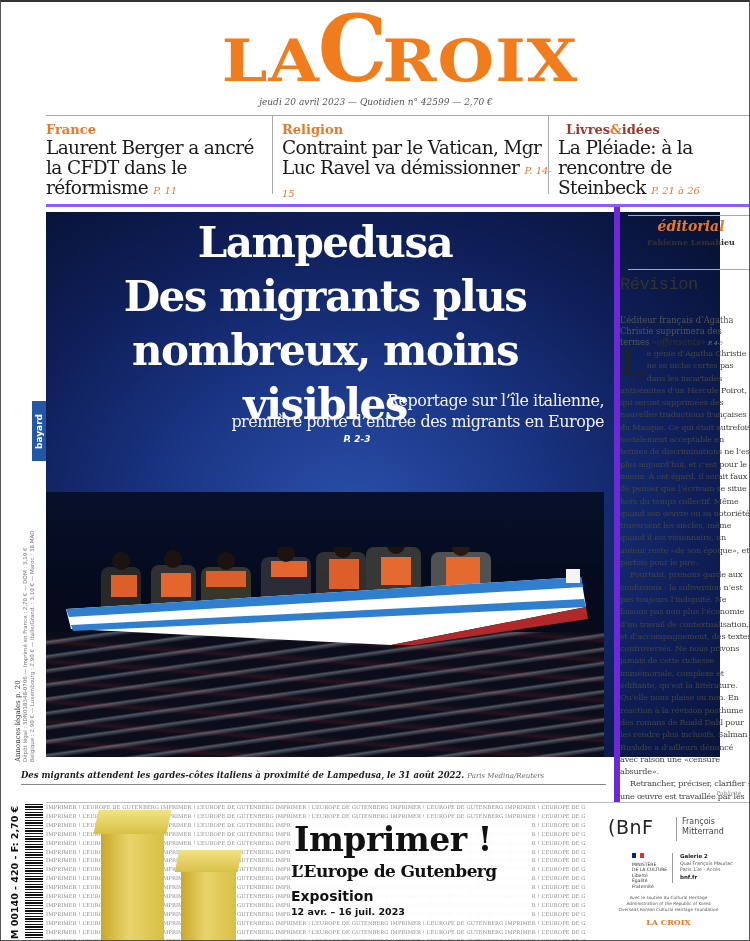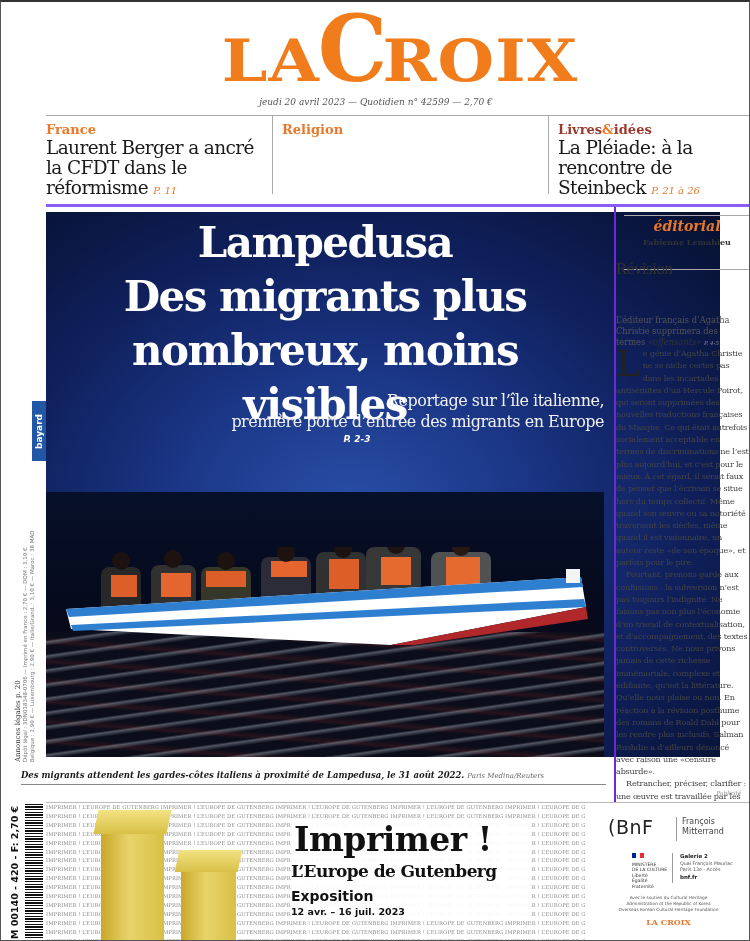--- a/index.html
+++ b/index.html
@@ -11,21 +11,21 @@
   .logo { position: absolute; left: 178px; top: 4px; width: 436px; height: 86px; font-family: "DejaVu Serif", serif; font-weight: bold; color: #f07c1b; white-space: nowrap; display: flex; align-items: flex-end; justify-content: center; letter-spacing: 1px; }
   .logo .sm { font-size: 58px; line-height: 62px; transform: scaleX(1.12); display: inline-block; }
   .logo .big { font-size: 92px; line-height: 86px; transform: scaleX(0.95); display: inline-block; margin: 0 2px; }
   .dateline { position: absolute; left: 0; top: 95px; width: 750px; text-align: center; font-size: 9px; font-style: italic; color: #555; font-family: "DejaVu Serif", serif; }
 
   
   .teasers { position: absolute; left: 45px; top: 113px; width: 705px; height: 92px; border-top: 1px solid #aaa; border-bottom: 3px solid #8b5cf6; }
   .teaser { position: absolute; top: 6px; height: 82px; }
   .teaser .kicker { font-size: 13px; font-weight: bold; color: #e8782a; line-height: 16px; }
   .teaser .kicker .amp { color: #e8782a; }
-  .teaser .kicker.livres { color: #9a3a2e; }
+  .teaser .kicker.livres { color: #9a3a2e; margin-left: 8px; }
   .teaser .head { font-size: 18.5px; line-height: 20px; color: #1a1a1a; font-family: "DejaVu Serif", serif; letter-spacing: -0.6px; }
   .teaser .pg { font-size: 10px; font-style: italic; color: #e8782a; letter-spacing: 0; }
   .teaser.t1 { left: 0; width: 218px; }
   .teaser.t2 { left: 236px; width: 270px; }
   .teaser.t3 { left: 512px; width: 193px; }
   .vsep { position: absolute; top: 0px; width: 1px; height: 78px; background: #aaa; }
 
   
   .hero { position: absolute; left: 45px; top: 210px; width: 674px; height: 545px; overflow: hidden;
     background: radial-gradient(ellipse at 45% 55%, #2a4fa8 0%, #1a3584 35%, #0f1f5a 65%, #06102e 100%); }
@@ -41,26 +41,26 @@
   .boat { position: absolute; left: 15px; top: 55px; width: 535px; height: 98px; }
   .caption { position: absolute; left: 20px; top: 768px; width: 585px; font-size: 8.5px; font-style: italic; font-weight: bold; color: #1a1a1a; border-bottom: 1px solid #888; padding-bottom: 4px; white-space: nowrap; }
   .caption .credit { font-weight: normal; color: #666; font-size: 7px; }
 
   
   .bayard { position: absolute; left: 31px; top: 399px; width: 14px; height: 60px; background: #2257a5; color: #fff; font-family: "DejaVu Sans", sans-serif; font-size: 9px; font-weight: bold; writing-mode: vertical-rl; transform: rotate(180deg); text-align: center; line-height: 14px; }
   .legal { position: absolute; left: 14px; top: 520px; width: 30px; height: 240px; writing-mode: vertical-rl; transform: rotate(180deg); font-size: 5.5px; color: #777; line-height: 7px; font-family: "DejaVu Sans", sans-serif; }
   .legal .lt { font-size: 7px; color: #333; font-family: "DejaVu Serif", serif; }
 
   
-  .edcol { position: absolute; left: 613px; top: 205px; width: 137px; height: 600px; border-left: 2px solid #6d28d9; padding-left: 0; }
+  .edcol { position: absolute; left: 613px; top: 205px; width: 137px; height: 600px; border-left: 6px solid #6d28d9; padding-left: 0; }
   .ed-top { position: absolute; left: 8px; top: 8px; width: 126px; text-align: center; border-top: 1px solid #aaa; }
   .ed-kicker { font-size: 14px; font-style: italic; font-weight: bold; color: #e8782a; margin-top: 2px; }
   .ed-author { font-size: 8px; font-weight: bold; color: #333; margin-top: 3px; }
   .ed-rule { position: absolute; left: 8px; top: 62px; width: 126px; height: 1px; background: #aaa; }
-  .ed-title { position: absolute; left: 0px; top: 52px; font-size: 17px; color: #333; font-family: Liberation Serif, serif; letter-spacing: -0.5px; }
+  .ed-title { position: absolute; left: 0px; top: 68px; font-size: 17px; color: #333; font-family: Liberation Mono, monospace; letter-spacing: -0.5px; }
   .ed-lead { position: absolute; left: 0px; top: 108px; width: 132px; font-size: 8.3px; line-height: 11px; color: #555; }
   .ed-lead .em { font-style: italic; color: #333; }
   .ed-lead .pg { font-size: 5.5px; color: #888; font-style: italic; }
   .ed-body { position: absolute; left: 0px; top: 140px; width: 133px; font-size: 8.1px; line-height: 12.3px; color: #444; text-align: left; letter-spacing: -0.2px; }
   .ed-body p { text-indent: 10px; }
   .ed-body p.first { text-indent: 0; }
   .dropcap { float: left; font-size: 36px; line-height: 30px; margin: 2px 3px 0 0; color: #222; font-family: "DejaVu Serif", serif; }
   .pub { position: absolute; right: 8px; top: 788px; font-size: 5.5px; font-style: italic; color: #888; }
 
   
@@ -106,20 +106,21 @@
 </header>
 
 <section class="teasers">
   <div class="teaser t1">
     <div class="kicker">France</div>
     <div class="head"><span>Laurent Berger a ancré la CFDT dans le réformisme</span> <span class="pg">P. 11</span></div>
   </div>
   <div class="vsep" style="left:226px;"></div>
   <div class="teaser t2">
     <div class="kicker">Religion</div>
+    <div class="head"><span>Contraint par le Vatican, Mgr Luc Ravel va démissionner</span> <span class="pg">P. 14-15</span></div>
   </div>
   <div class="vsep" style="left:502px;"></div>
   <div class="teaser t3">
     <div class="kicker livres"><span>Livres</span><span class="amp">&amp;</span><span>idées</span></div>
     <div class="head"><span>La Pléiade: à la rencontre de Steinbeck</span> <span class="pg">P. 21 à 26</span></div>
   </div>
 </section>
 
 <div class="bayard">bayard</div>
 <div class="legal">

